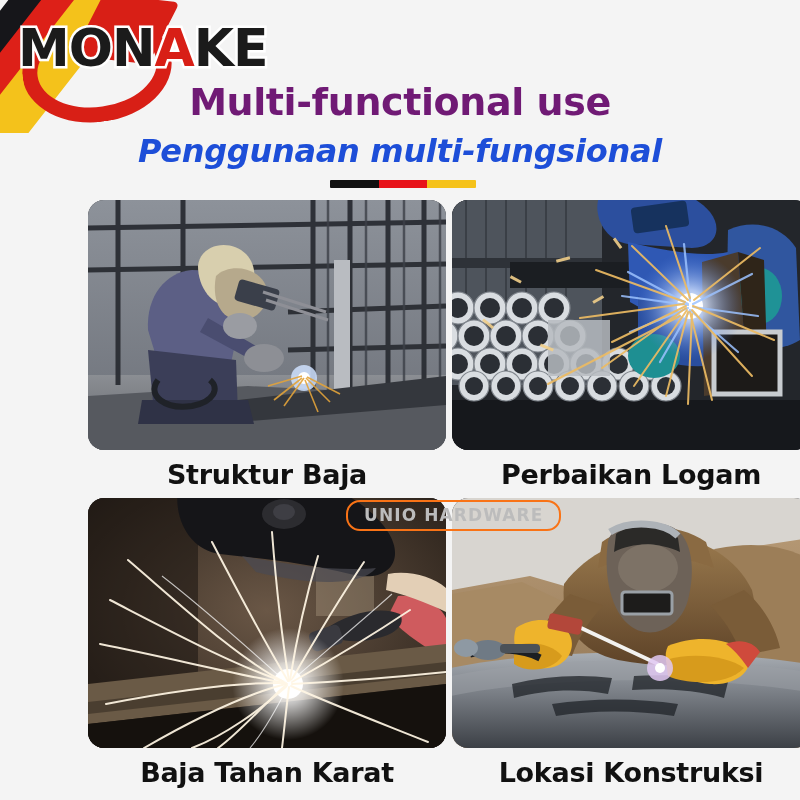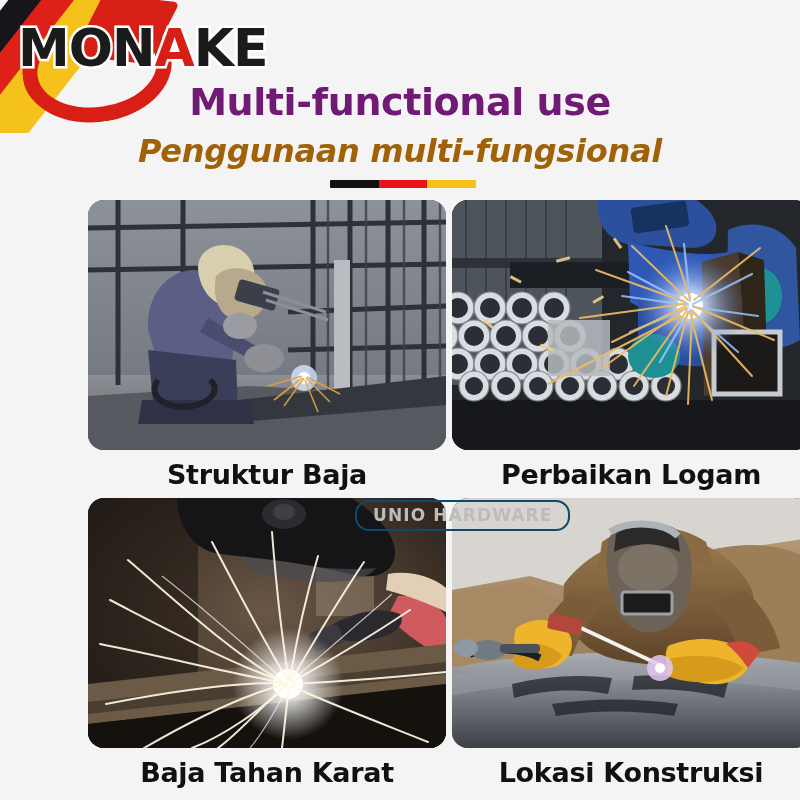--- a/index.html
+++ b/index.html
@@ -95,21 +95,21 @@
   }
   .subheadline {
     position: absolute;
     top: 132px;
     left: 0;
     width: 800px;
     text-align: center;
     font-size: 32px;
     font-weight: 700;
     font-style: italic;
-    color: #a16207;
+    color: #1d4ed8;
     letter-spacing: -0.3px;
     font-family: "DejaVu Sans", sans-serif;
   }
 
   
   .divider {
     position: absolute;
     top: 180px;
     left: 330px;
     width: 146px;
@@ -150,24 +150,24 @@
     font-weight: 700;
     color: #111111;
     margin-top: 9px;
     letter-spacing: -0.3px;
     font-family: "DejaVu Sans", sans-serif;
   }
 
   
   .watermark {
     position: absolute;
-    left: 355px;
+    left: 346px;
     top: 500px;
     padding: 3px 16px 4px 16px;
-    border: 2px solid #0c4a6e;
+    border: 2px solid #f97316;
     border-radius: 14px;
     color: #bcbcbc;
     font-size: 17px;
     font-weight: 700;
     letter-spacing: 1.1px;
     font-family: "DejaVu Sans", sans-serif;
     white-space: nowrap;
     pointer-events: none;
   }
 </style>

